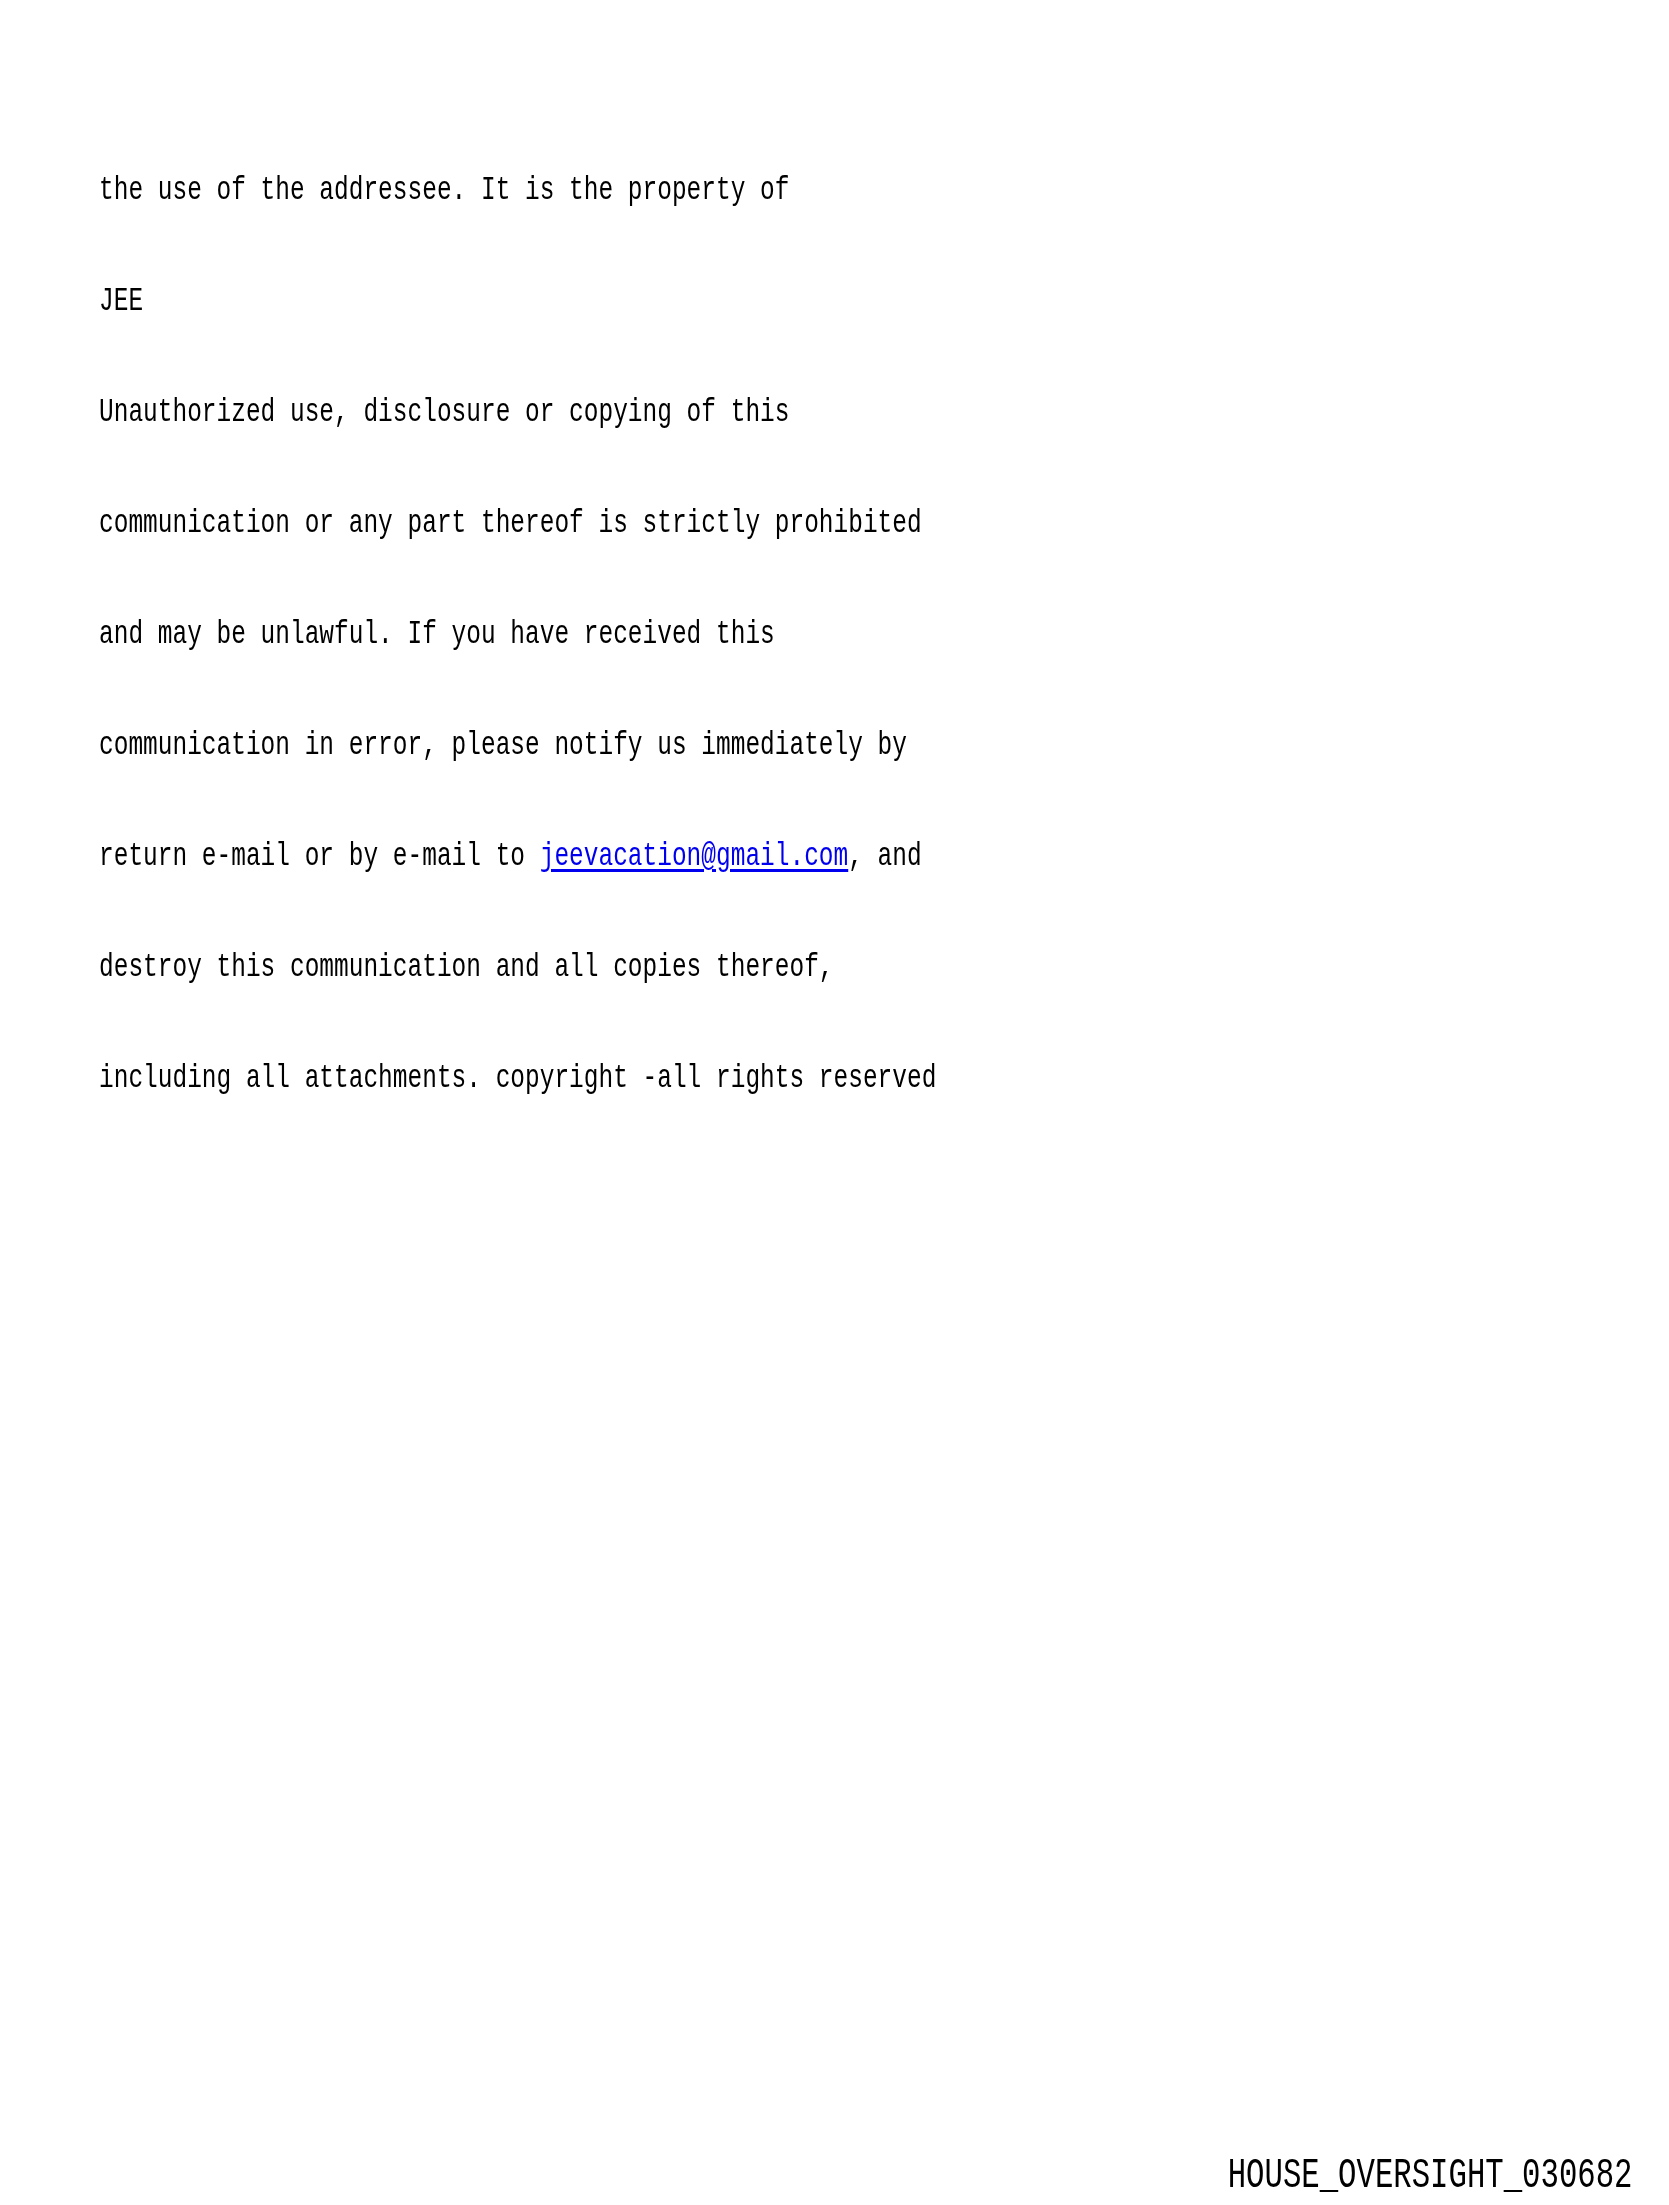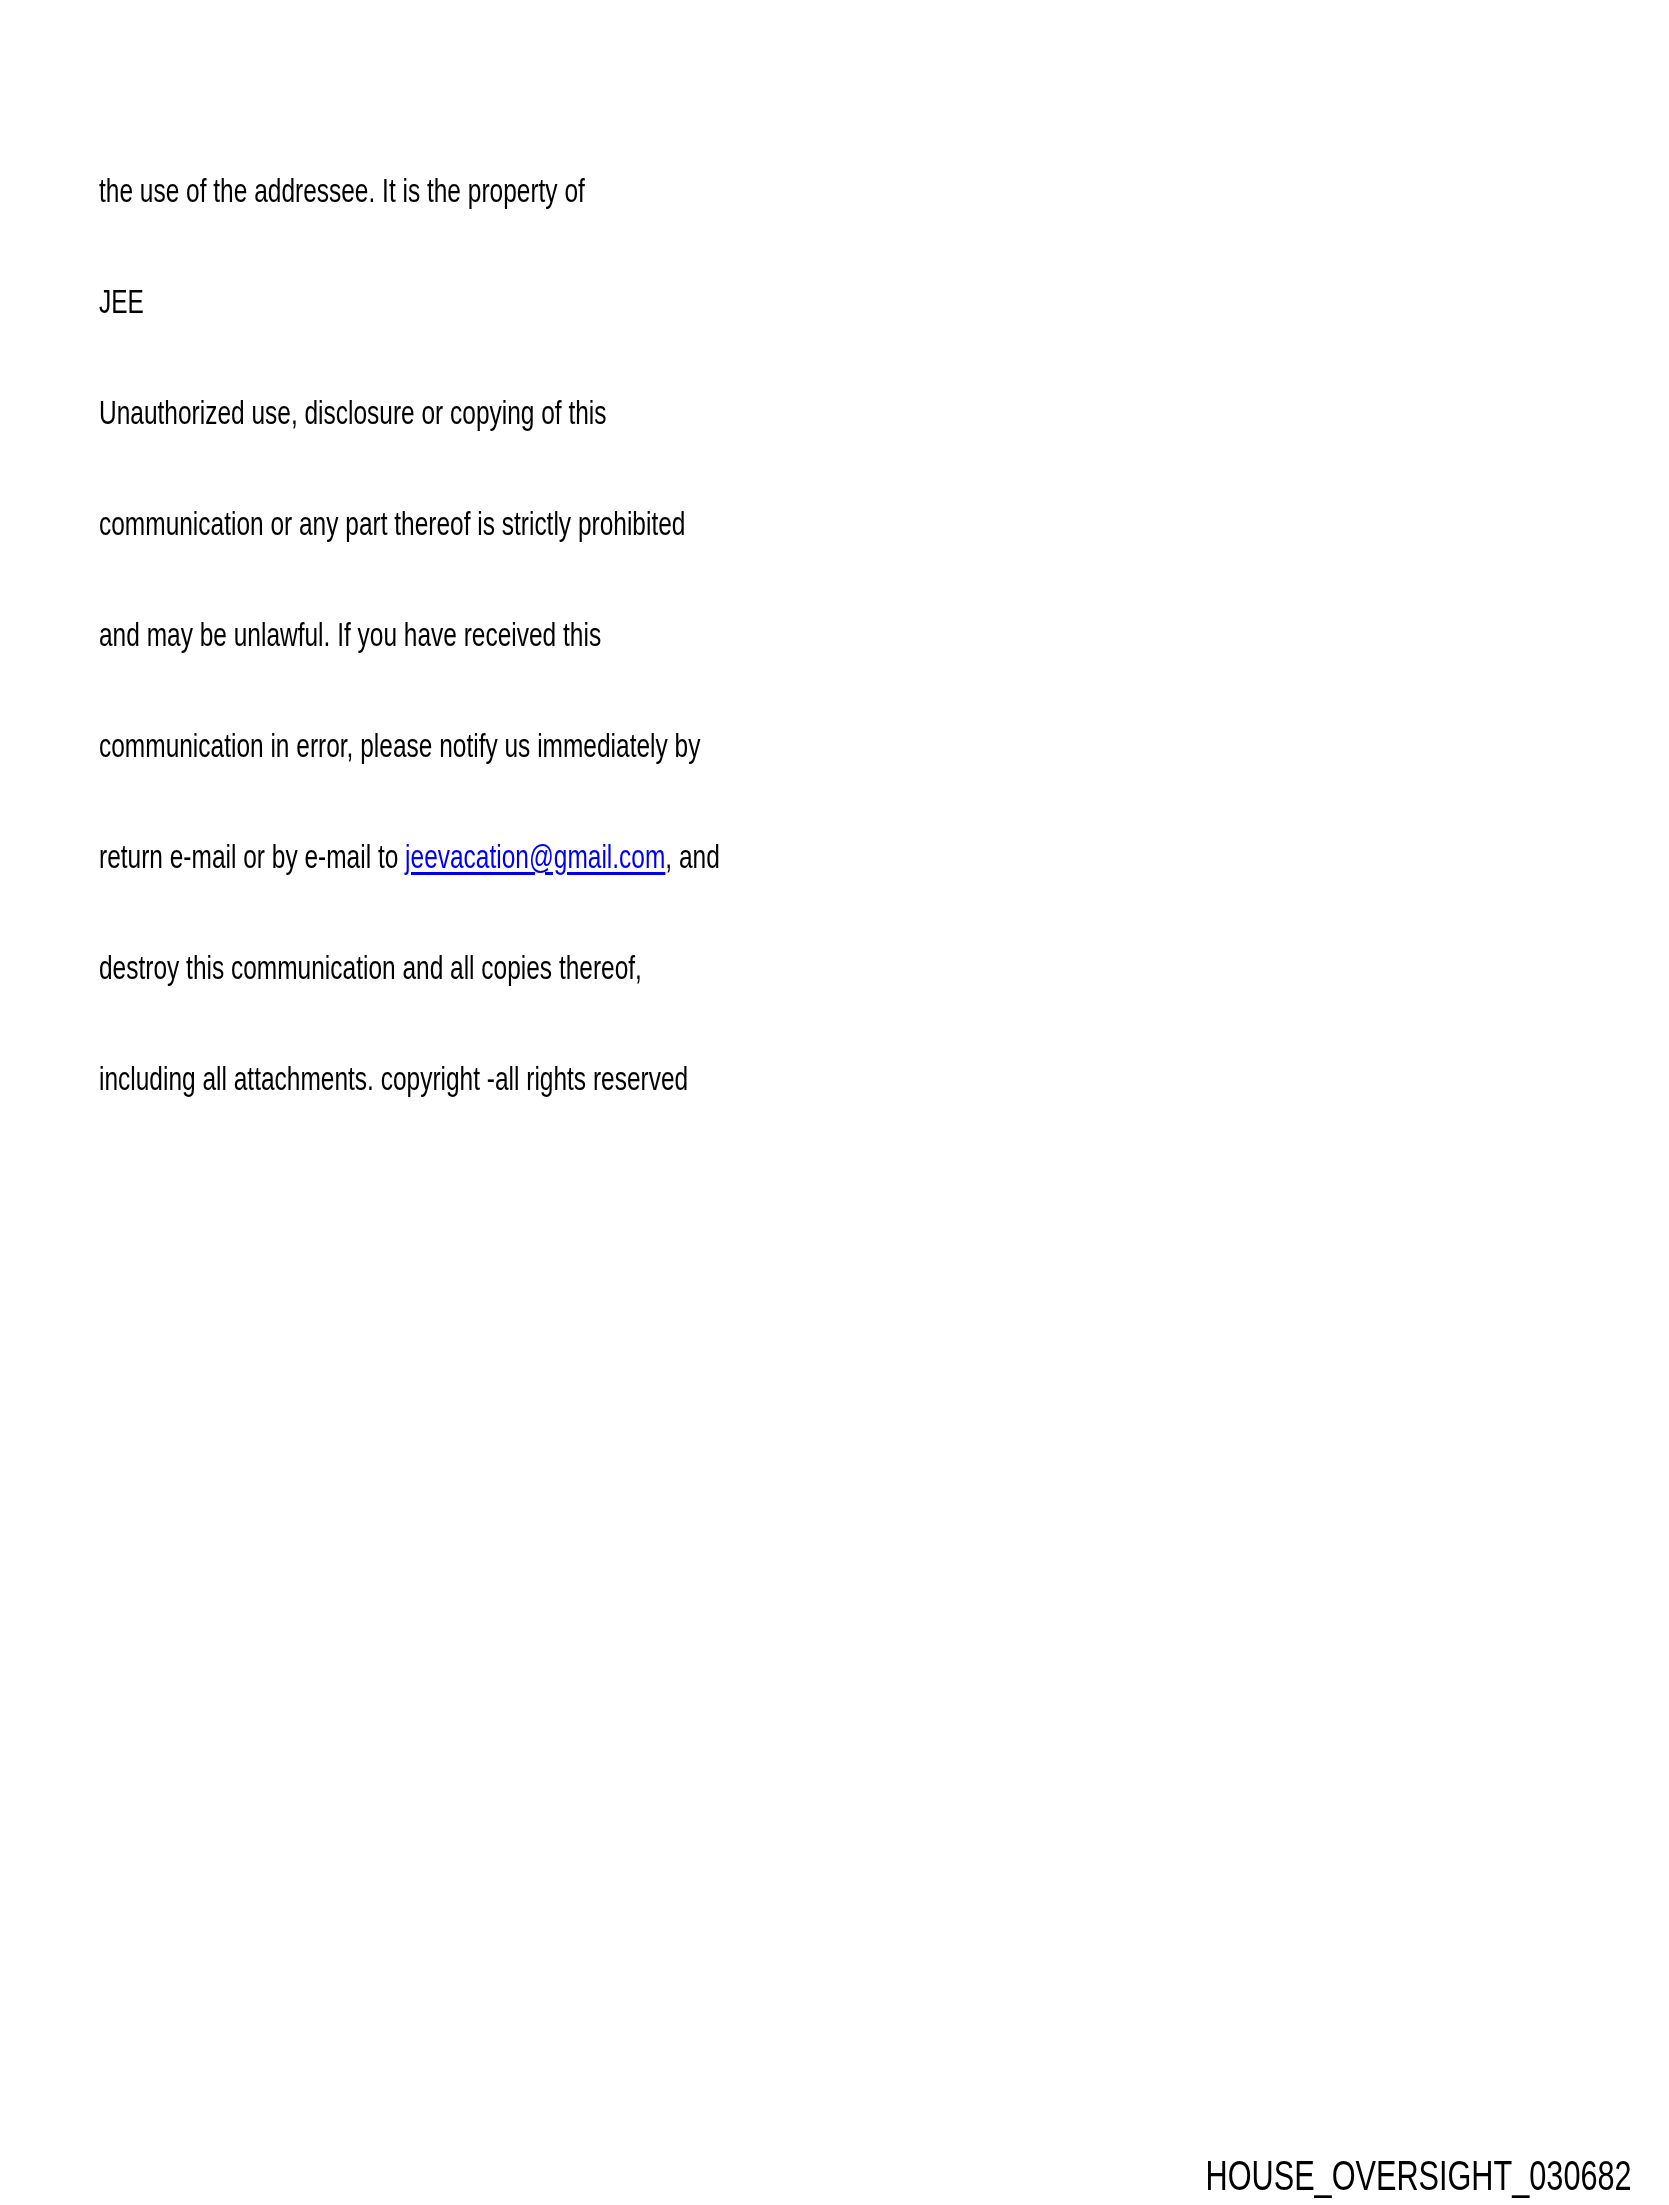--- a/index.html
+++ b/index.html
@@ -6,21 +6,21 @@
     margin: 0;
     padding: 0;
     background: #ffffff;
   }
   .page {
     position: relative;
     width: 1669px;
     height: 2205px;
     background: #ffffff;
     overflow: hidden;
-    font-family: Liberation Sans, sans-serif;
+    font-family: Liberation Mono, monospace;
   }
   .disclaimer {
     position: absolute;
     left: 99px;
     top: 98px;
     width: 982px;
     transform: scaleX(0.72);
     transform-origin: left top;
     color: #000000;
     font-size: 34px;

